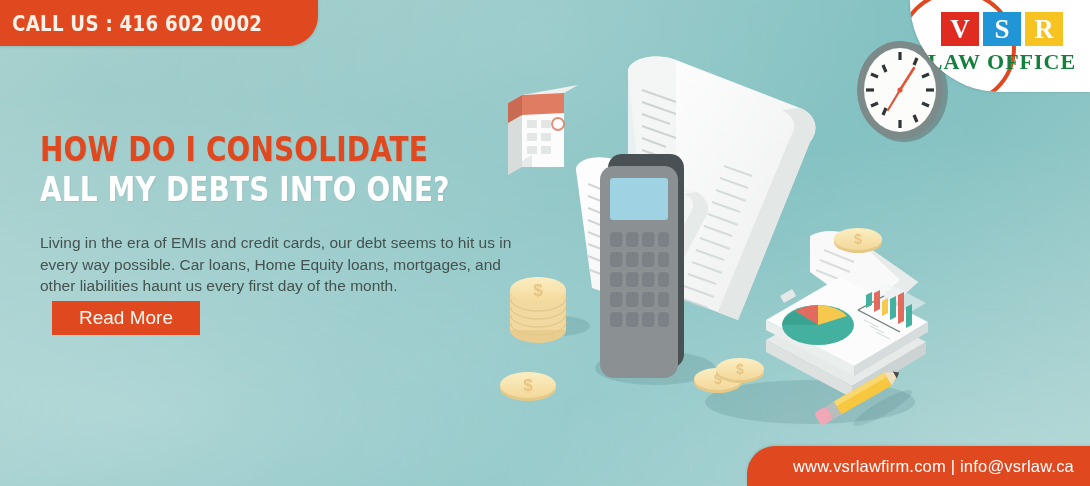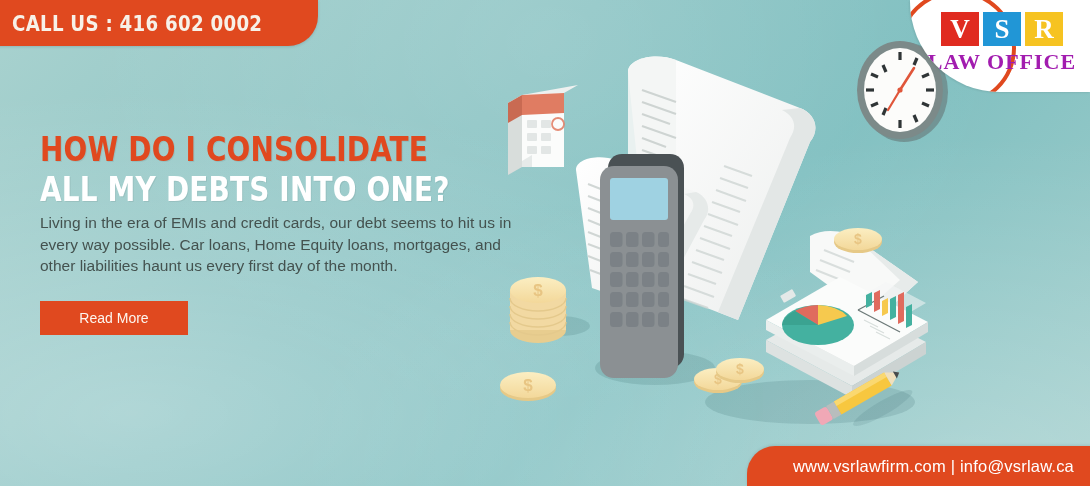--- a/index.html
+++ b/index.html
@@ -54,40 +54,40 @@
   .logo-letters{display:flex;justify-content:center;gap:4px;}
   .lbox{
     width:38px;height:34px;display:flex;align-items:center;justify-content:center;
     color:#fff;font-weight:bold;font-size:27px;
     font-family:"Liberation Serif", serif;
   }
   .lbox.v{background:#e02b20;}
   .lbox.s{background:#2196d6;}
   .lbox.r{background:#f6c321;}
   .logo-sub{
-    margin-top:3px;color:#a21caf;font-size:22px;font-weight:bold;letter-spacing:1px;
+    margin-top:3px;color:#15803d;font-size:22px;font-weight:bold;letter-spacing:1px;
     font-family:"Liberation Serif", serif;
   }
 
   
   .copy{position:absolute;left:40px;top:130px;width:500px;}
   .head{
     font-family:"DejaVu Sans Condensed","Liberation Sans Narrow","Liberation Sans",sans-serif;
     font-weight:bold;font-size:33px;line-height:40px;letter-spacing:.2px;
     transform:scaleX(.94);transform-origin:left center;white-space:nowrap;
   }
   .head-1{color:#e0491f;text-shadow:1px 1px 0 rgba(0,0,0,.07);}
   .head-2{color:#ffffff;text-shadow:1px 1px 0 rgba(0,0,0,.07);}
   .body-txt{
-    margin-top:2px;color:#44524f;font-size:15.5px;line-height:21.5px;width:478px;
+    margin-top:22px;color:#44524f;font-size:15.5px;line-height:21.5px;width:478px;
     font-family:"Liberation Sans", sans-serif;
   }
   .read-more{
-    position:absolute;left:40px;top:301px;width:148px;height:34px;
-    background:#e0491f;border:0;color:#fdf6ef;font-size:14px;
+    position:absolute;left:52px;top:301px;width:148px;height:34px;
+    background:#e0491f;border:0;color:#fdf6ef;font-size:19px;
     display:flex;align-items:center;justify-content:center;cursor:pointer;
     font-family:"Liberation Sans", sans-serif;
   }
 
   
   .footer{
     position:absolute;right:-10px;bottom:0;height:40px;
     padding:0 26px 0 46px;
     background:#e0491f;border-top-left-radius:28px;
     display:flex;align-items:center;

